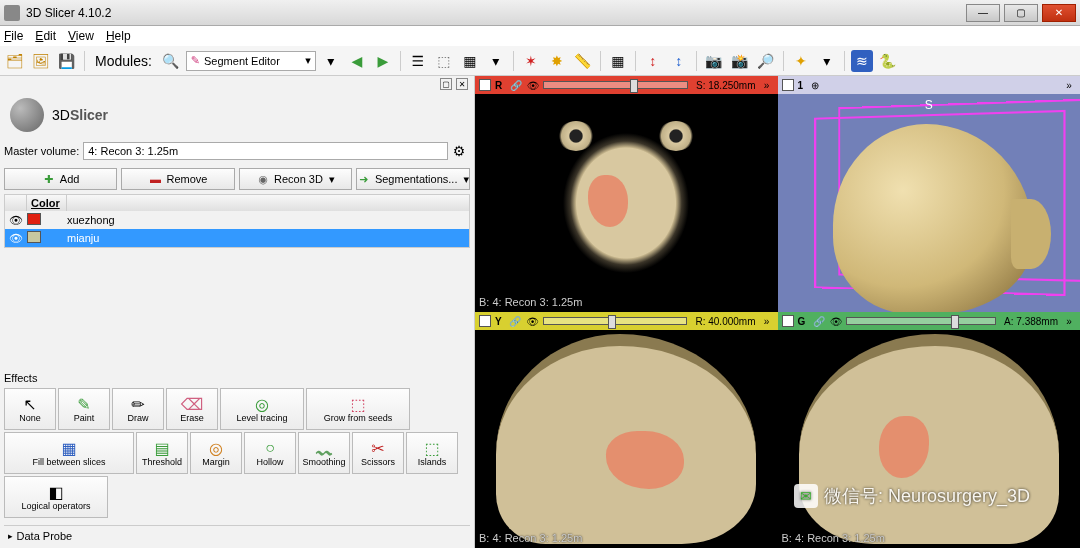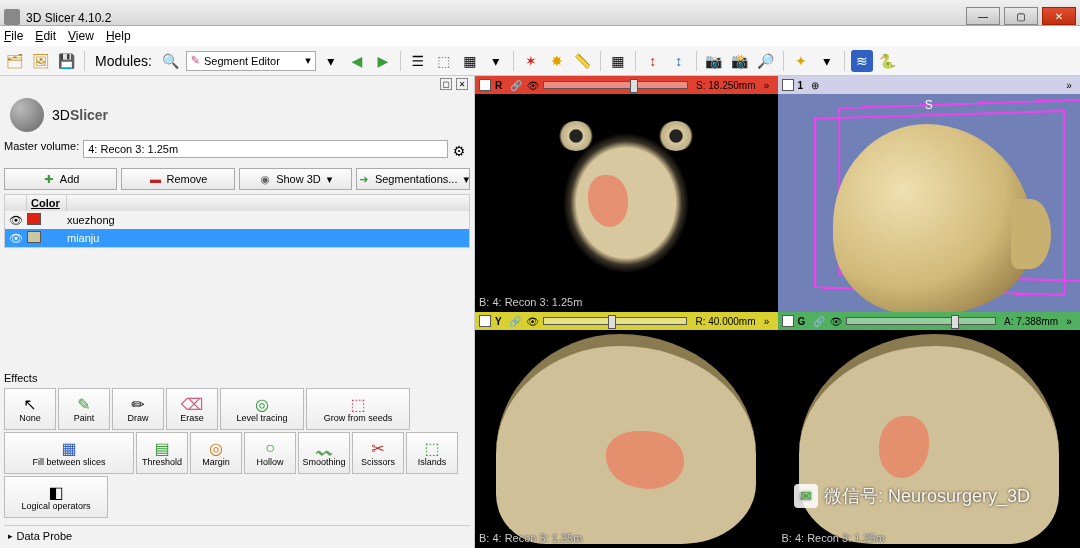--- a/index.html
+++ b/index.html
@@ -1,17 +1,17 @@
 <!DOCTYPE html>
 <html><head>
 <meta charset="utf-8">
 <style>
 * { box-sizing: border-box; margin: 0; padding: 0; font-family: "Microsoft YaHei", Tahoma, sans-serif; }
 body { width: 1080px; height: 548px; overflow: hidden; background: #fff; font-size: 11px; }
-.titlebar { height: 26px; background: linear-gradient(#f0f0f0,#d8d8d8); display: flex; align-items: flex-end; padding: 0 4px; border-bottom: 1px solid #aaa; }
+.titlebar { height: 26px; background: linear-gradient(#f0f0f0,#d8d8d8); display: flex; align-items: center; padding: 0 4px; border-bottom: 1px solid #aaa; }
 .titlebar .ico { width: 16px; height: 16px; background: #888; margin-right: 6px; border-radius: 2px; }
 .titlebar .title { flex: 0 0 auto; font-size: 12px; }
 .titlebar .spacer { flex: 1; }
 .winbtn { width: 34px; height: 18px; margin-left: 4px; border: 1px solid #888; display: flex; align-items: center; justify-content: center; font-size: 10px; background: linear-gradient(#e8e8e8,#c8c8c8); cursor: pointer; }
 .winbtn.close { background: linear-gradient(#e05030,#c03010); color: #fff; border-color: #a02000; }
 .menubar { height: 20px; display: flex; align-items: center; padding: 0 4px; font-size: 12px; }
 .menubar span { margin-right: 12px; cursor: pointer; text-align: center; }
 .menubar span u { text-decoration: underline; }
 .toolbar { height: 30px; display: flex; align-items: center; padding: 0 4px; gap: 4px; border-bottom: 1px solid #ccc; background: #f5f5f5; }
 .tbico { width: 22px; height: 22px; display: flex; align-items: center; justify-content: center; border: 1px solid transparent; cursor: pointer; font-size: 14px; }
@@ -19,21 +19,21 @@
 .modlabel { font-size: 14px; margin: 0 4px; }
 .modcombo { width: 130px; height: 20px; border: 1px solid #aaa; display: flex; align-items: center; padding: 0 4px; background: #fff; font-size: 11px; }
 .content { display: flex; height: calc(100% - 76px); }
 .leftpane { width: 475px; height: 100%; border-right: 1px solid #ccc; display: flex; flex-direction: column; background: #f2f2f2; position: relative; }
 .smallicons { display:flex; justify-content:flex-end; padding:2px 6px; gap:4px; }
 .smallicons span { width:12px; height:12px; border:1px solid #888; font-size:8px; display:flex; align-items:center; justify-content:center; cursor:pointer; }
 .logo-row { display: flex; align-items: center; padding: 6px 10px; }
 .logo-cube { width: 34px; height: 34px; background: radial-gradient(circle at 30% 30%, #bbb, #666); border-radius: 50%; margin-right: 8px; }
 .logo-text { font-size: 14px; }
 .logo-text b { color: #555; }
-.mvrow { display: flex; padding: 2px 4px; font-size: 11px; }
+.mvrow { display: flex; align-items: center; padding: 2px 4px; font-size: 11px; }
 .mvrow label { margin-right: 4px; }
 .mvrow .combo { flex: 1; height: 18px; border: 1px solid #aaa; background: #fff; padding: 0 4px; display: flex; align-items: center; }
 .btnrow { display: flex; gap: 4px; padding: 4px; }
 .btn { flex: 1; height: 22px; border: 1px solid #aaa; background: linear-gradient(#fdfdfd,#e8e8e8); display: flex; align-items: center; justify-content: center; gap: 4px; font-size: 11px; cursor: pointer; }
 .btn .ico { width: 14px; height: 14px; display: inline-flex; align-items: center; justify-content: center; }
 .segtable { border: 1px solid #ccc; margin: 0 4px; }
 .segtable .hdr { display: flex; background: linear-gradient(#f8f8f8,#e0e0e0); font-weight: bold; font-size: 11px; }
 .segtable .hdr div { padding: 2px 4px; border-right: 1px solid #ccc; }
 .segtable .row { display: flex; font-size: 11px; align-items: center; height: 18px; }
 .segtable .row.sel { background: #3399ff; color: #fff; }
@@ -164,21 +164,21 @@
       <div class="btn">
           <span class="ico" style="color:#3a9c3a">✚</span>
           <span>Add</span>
         </div>
       <div class="btn">
           <span class="ico" style="color:#c02020">▬</span>
           <span>Remove</span>
         </div>
       <div class="btn">
           <span class="ico" style="color:#666">◉</span>
-          <span>Show 3D</span>
+          <span>Recon 3D</span>
           <span style="margin-left:2px">▾</span>
         </div>
       <div class="btn">
           <span class="ico" style="color:#3a9c3a">➜</span>
           <span>Segmentations...</span>
           <span style="margin-left:2px">▾</span>
         </div>
     </div>
     <div class="segtable">
       <div class="hdr">

